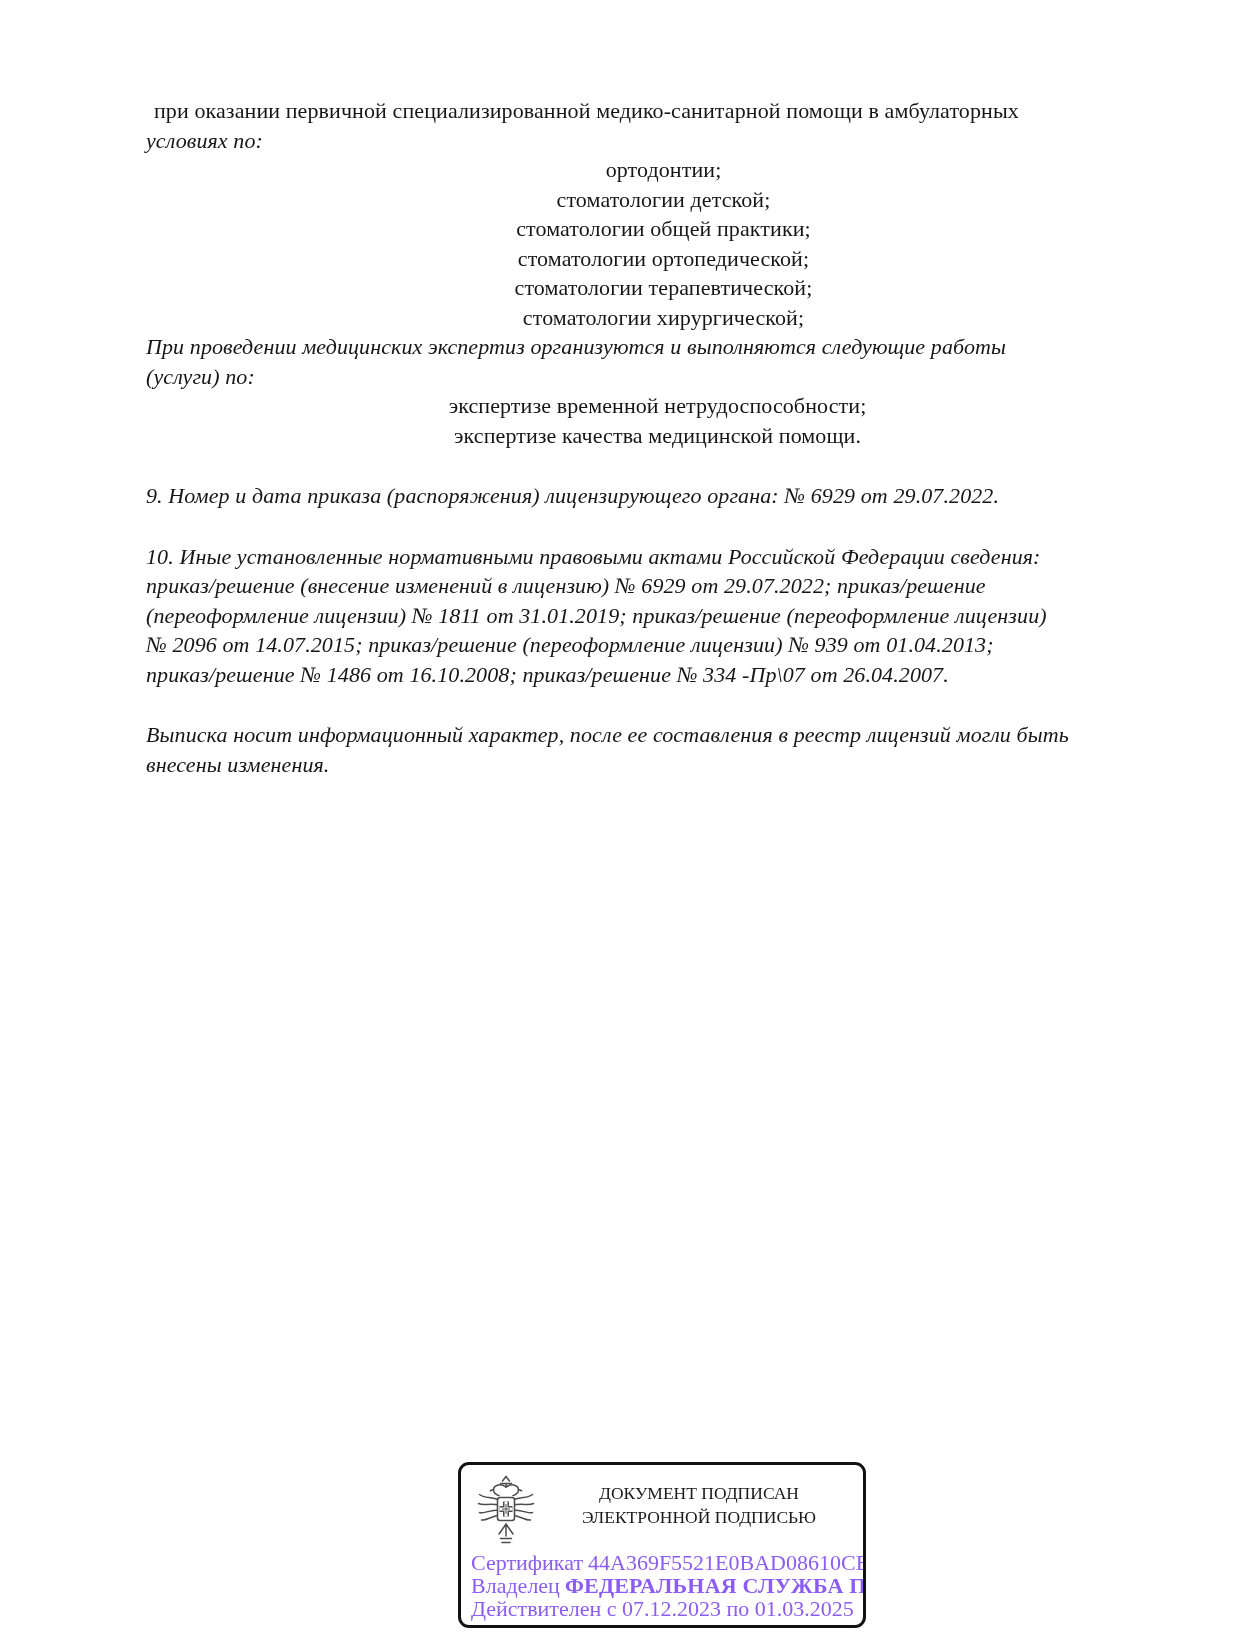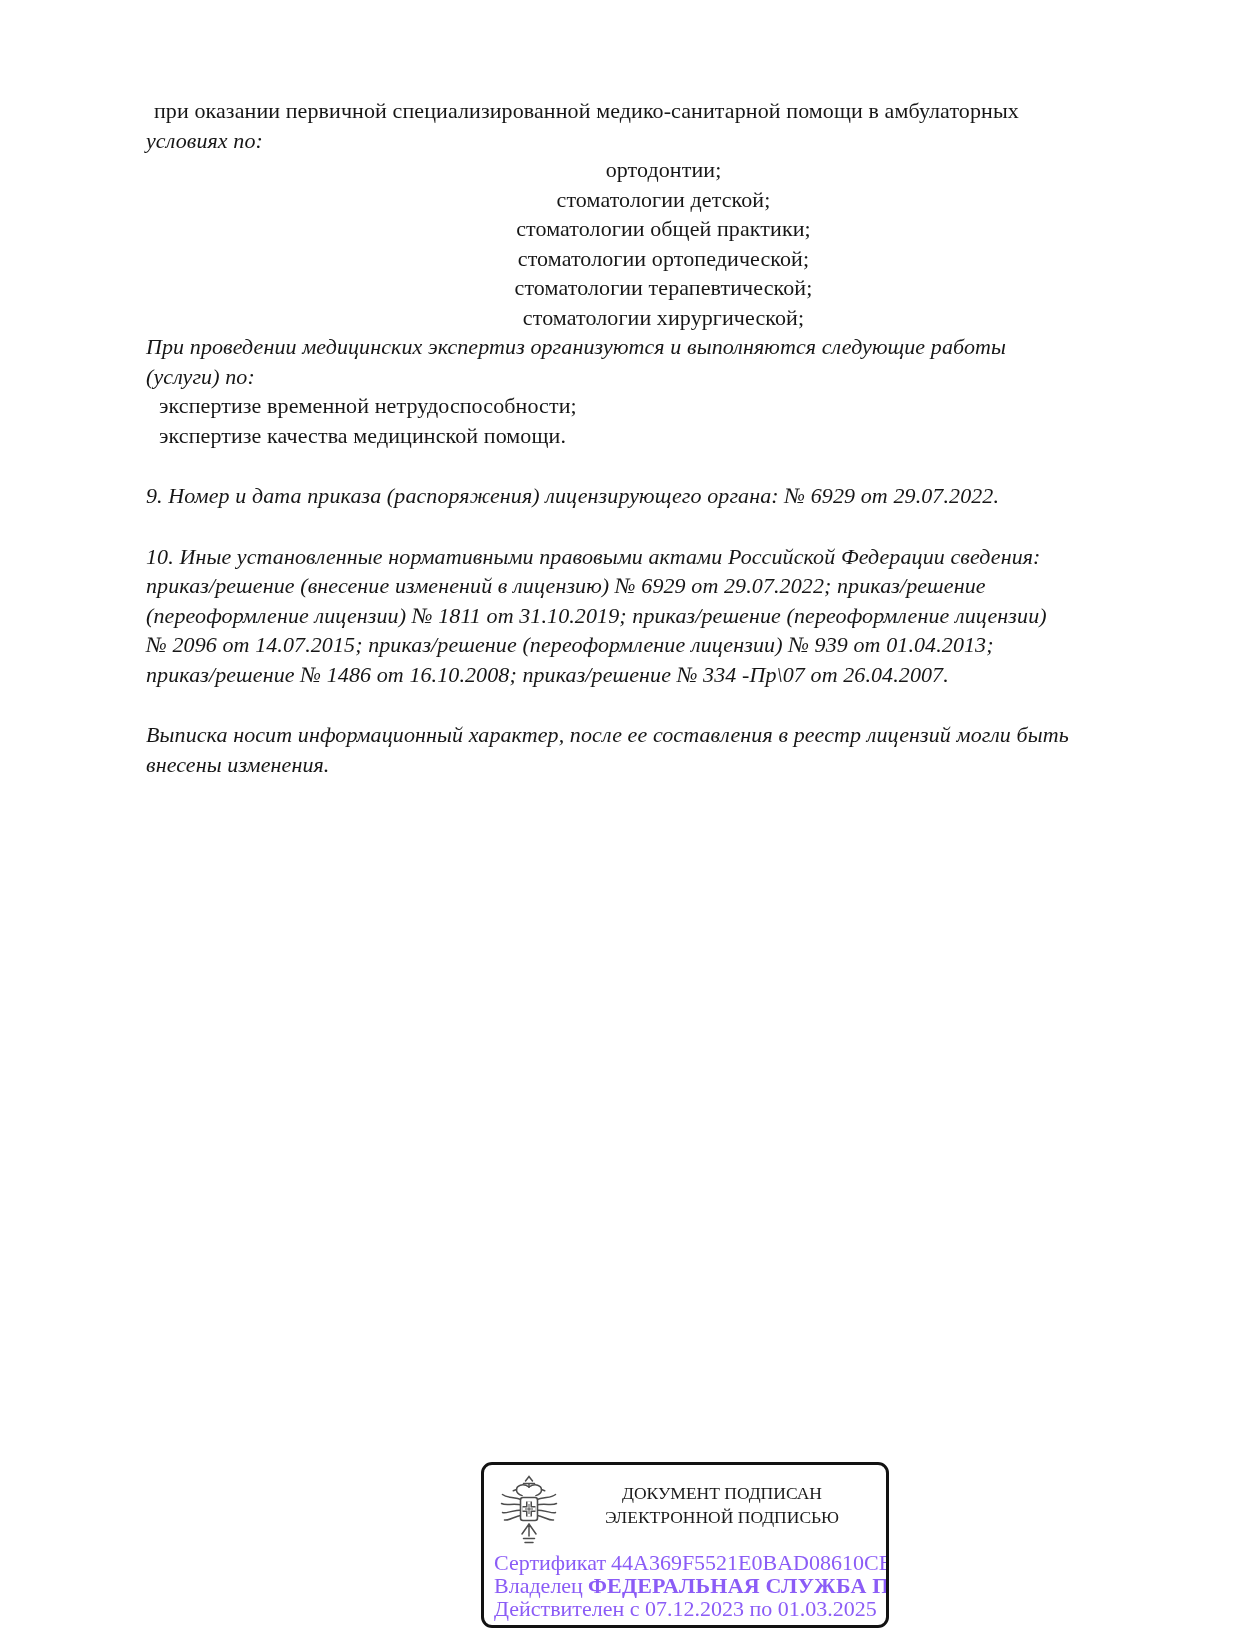--- a/index.html
+++ b/index.html
@@ -22,27 +22,27 @@
     top: 96px;
     width: 1010px;
     font-size: 22px;
     line-height: 29.5px;
     letter-spacing: 0.1px;
   }
   .doc-text .line { white-space: nowrap; }
   .doc-text .line.blank { height: 31px; }
   .ind-0 { padding-left: 0; font-style: italic; }
   .ind-1 { padding-left: 8px; }
-  .ind-2 { padding-left: 13px; }
+  .ind-2 { padding-left: 13px; text-align: center; }
   .ind-3 { padding-left: 25px; text-align: center; }
 
   
   .stamp {
     position: absolute;
-    left: 481px;
+    left: 458px;
     top: 1462px;
     width: 408px;
     height: 166px;
     border: 3px solid #121212;
     border-radius: 11px;
     background: #ffffff;
     overflow: hidden;
   }
   .stamp-emblem {
     position: absolute;
@@ -86,21 +86,21 @@
       <div class="line ind-3">стоматологии хирургической;</div>
       <div class="line ind-0">При проведении медицинских экспертиз организуются и выполняются следующие работы</div>
       <div class="line ind-0">(услуги) по:</div>
       <div class="line ind-2">экспертизе временной нетрудоспособности;</div>
       <div class="line ind-2">экспертизе качества медицинской помощи.</div>
       <div class="line ind-0 blank"></div>
       <div class="line ind-0">9. Номер и дата приказа (распоряжения) лицензирующего органа: № 6929 от 29.07.2022.</div>
       <div class="line ind-0 blank"></div>
       <div class="line ind-0">10. Иные установленные нормативными правовыми актами Российской Федерации сведения:</div>
       <div class="line ind-0">приказ/решение (внесение изменений в лицензию) № 6929 от 29.07.2022; приказ/решение</div>
-      <div class="line ind-0">(переоформление лицензии) № 1811 от 31.10.2019; приказ/решение (переоформление лицензии)</div>
+      <div class="line ind-0">(переоформление лицензии) № 1811 от 31.01.2019; приказ/решение (переоформление лицензии)</div>
       <div class="line ind-0">№ 2096 от 14.07.2015; приказ/решение (переоформление лицензии) № 939 от 01.04.2013;</div>
       <div class="line ind-0">приказ/решение № 1486 от 16.10.2008; приказ/решение № 334 -Пр\07 от 26.04.2007.</div>
       <div class="line ind-0 blank"></div>
       <div class="line ind-0">Выписка носит информационный характер, после ее составления в реестр лицензий могли быть</div>
       <div class="line ind-0">внесены изменения.</div>
     </div>
 
   <div class="stamp">
 
     <span class="stamp-emblem">

